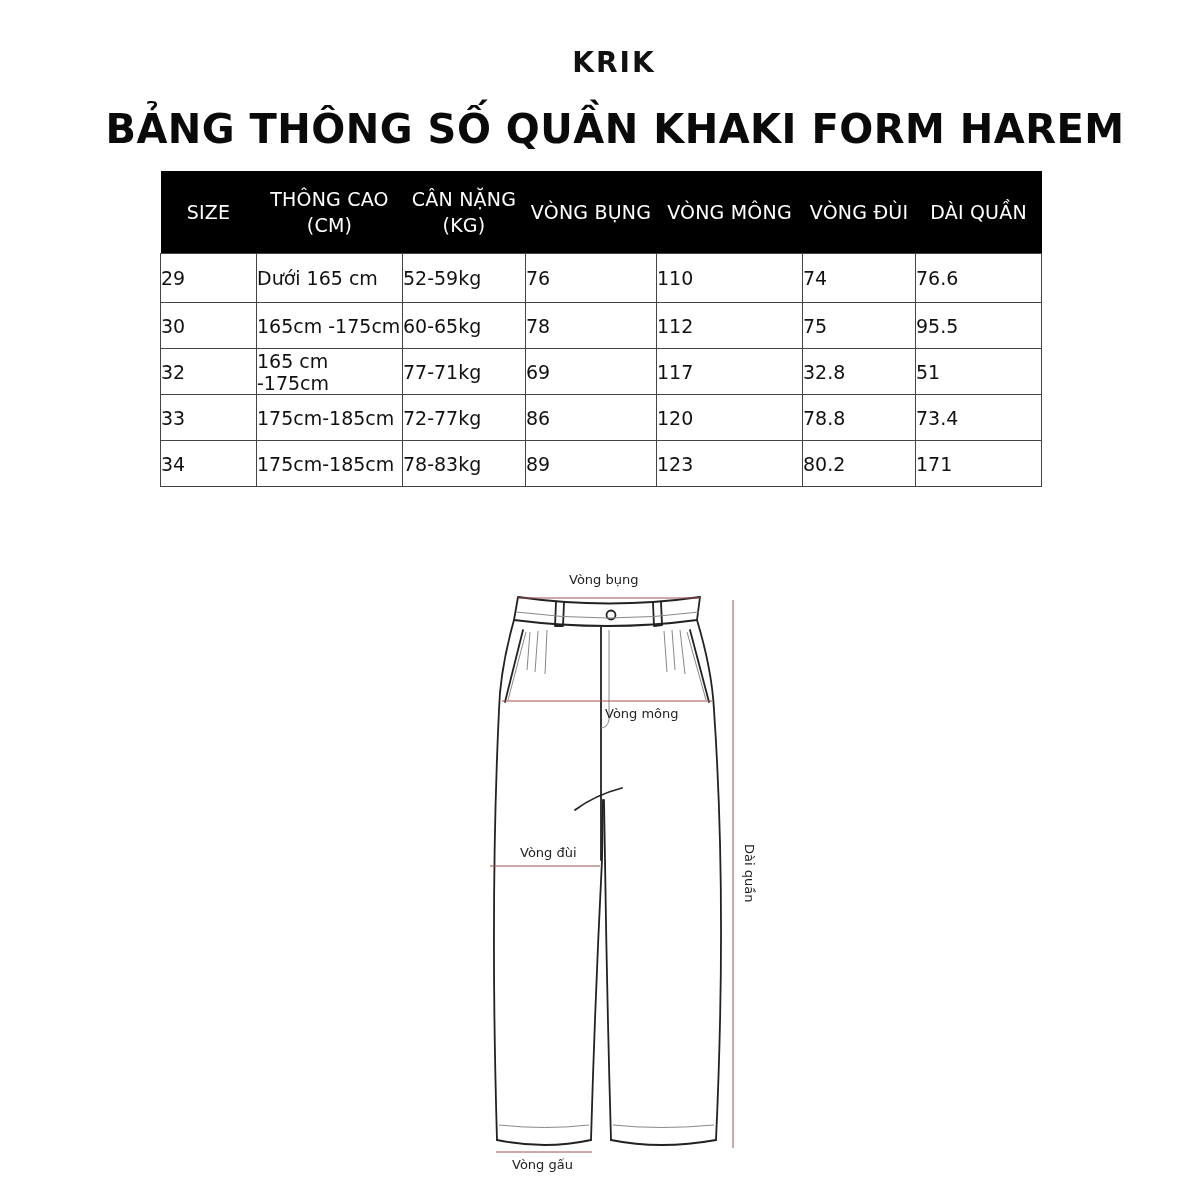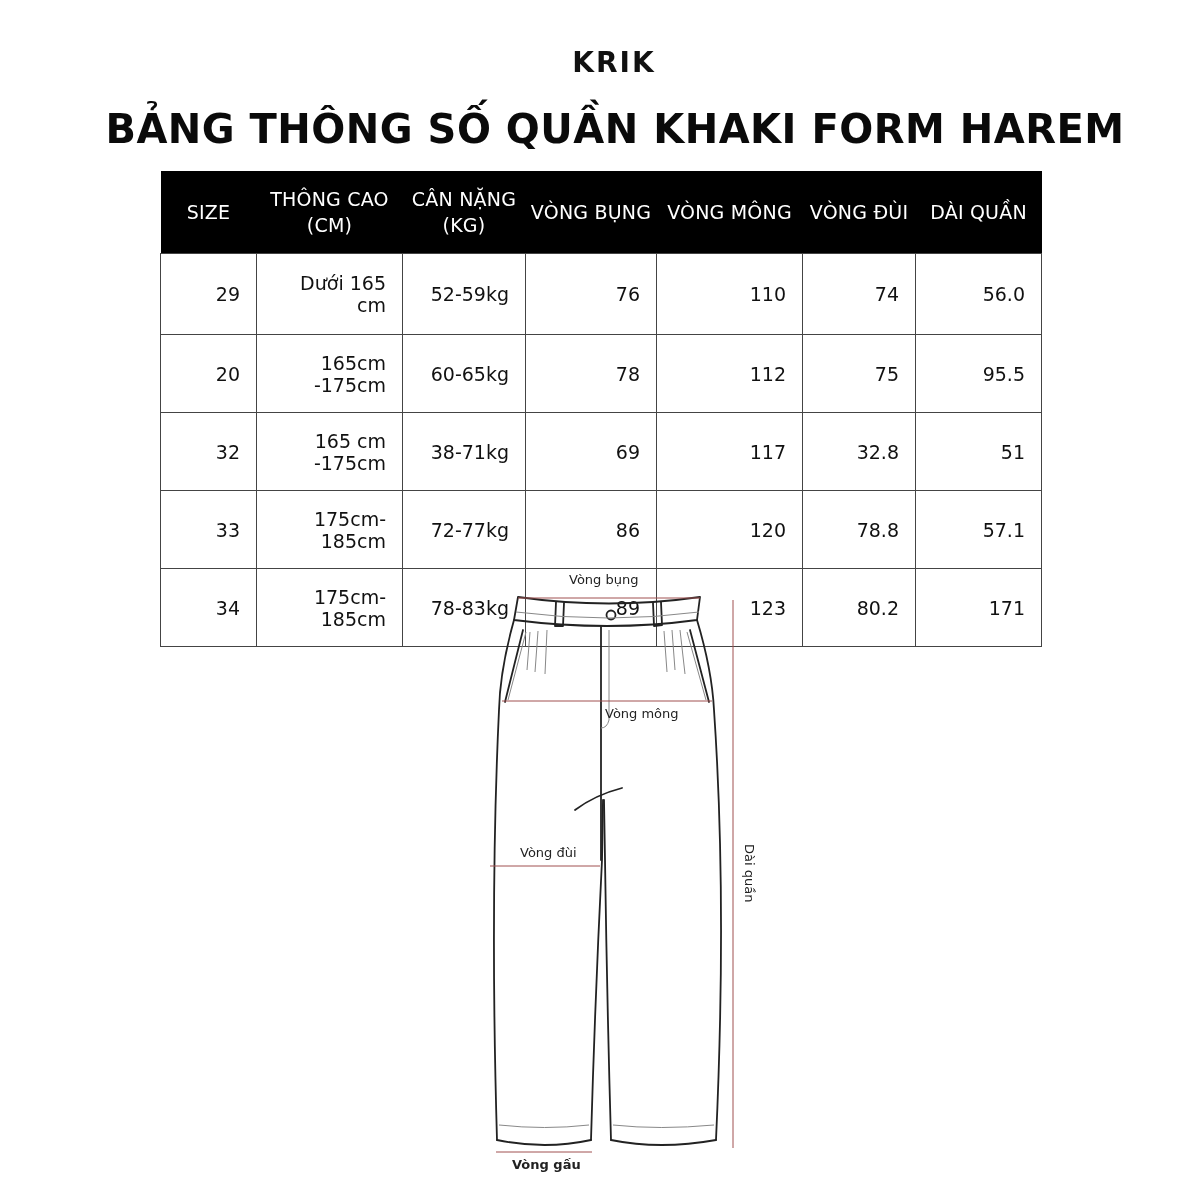--- a/index.html
+++ b/index.html
@@ -9,22 +9,22 @@
              font-family: "DejaVu Sans", sans-serif; font-weight: bold; font-size: 28px;
              letter-spacing: 2px; color: #111; }
     .title { position: absolute; top: 106px; left: 0; width: 1230px; text-align: center;
              font-family: "DejaVu Sans", sans-serif; font-weight: bold; font-size: 40px;
              letter-spacing: 0.5px; color: #0a0a0a; }
     table.size-table { position: absolute; top: 171px; left: 160px; width: 881px;
              border-collapse: collapse; table-layout: fixed; }
     table.size-table th { background: #000; color: #fff; font-weight: normal;
              font-size: 19px; line-height: 26px; height: 82px; padding: 0; text-align: center;
              font-family: "DejaVu Sans", sans-serif; letter-spacing: 0.2px; }
-    table.size-table td { border: 1px solid #444; text-align: right; font-size: 19px;
-             height: 45px; padding: 16px; font-family: "DejaVu Sans", sans-serif; color: #111; }
+    table.size-table td { border: 1px solid #444; text-align: left; font-size: 19px;
+             height: 45px; padding: 0; font-family: "DejaVu Sans", sans-serif; color: #111; }
     table.size-table tr.first-row td { height: 48px; }
     table.size-table th span { display: block; }
     .diagram { position: absolute; left: 0; top: 0; width: 1200px; height: 1200px; pointer-events: none; }
     .lbl { position: absolute; font-size: 13px; color: #222;
            font-family: "DejaVu Sans", sans-serif; }
     .lbl-vert { position: absolute; font-size: 13px; color: #222; writing-mode: vertical-rl;
            font-family: "DejaVu Sans", sans-serif; }
   </style>
 </head>
 <body>
@@ -70,48 +70,48 @@
     </tr>
   </thead>
   <tbody>
     <tr class="first-row">
       <td>29</td>
       <td>Dưới 165 cm</td>
       <td>52-59kg</td>
       <td>76</td>
       <td>110</td>
       <td>74</td>
-      <td>56.0</td>
+      <td>76.6</td>
     </tr>
     <tr>
-      <td>20</td>
+      <td>30</td>
       <td>165cm -175cm</td>
       <td>60-65kg</td>
       <td>78</td>
       <td>112</td>
       <td>75</td>
       <td>95.5</td>
     </tr>
     <tr>
       <td>32</td>
       <td>165 cm -175cm</td>
-      <td>38-71kg</td>
+      <td>77-71kg</td>
       <td>69</td>
       <td>117</td>
       <td>32.8</td>
       <td>51</td>
     </tr>
     <tr>
       <td>33</td>
       <td>175cm-185cm</td>
       <td>72-77kg</td>
       <td>86</td>
       <td>120</td>
       <td>78.8</td>
-      <td>57.1</td>
+      <td>73.4</td>
     </tr>
     <tr>
       <td>34</td>
       <td>175cm-185cm</td>
       <td>78-83kg</td>
       <td>89</td>
       <td>123</td>
       <td>80.2</td>
       <td>171</td>
     </tr>
@@ -167,13 +167,13 @@
     <line x1="490" y1="866" x2="600" y2="866"></line>
     <line x1="733" y1="600" x2="733" y2="1148"></line>
     <line x1="496" y1="1152" x2="592" y2="1152"></line>
   </g>
 </svg>
 
 <div class="lbl" style="left:569px; top:572px;">Vòng bụng</div>
 <div class="lbl" style="left:605px; top:706px;">Vòng mông</div>
 <div class="lbl" style="left:520px; top:845px;">Vòng đùi</div>
 <div class="lbl-vert" style="left:742px; top:844px;">Dài quần</div>
-<div class="lbl" style="left:512px; top:1157px;font-weight:bold;">Vòng gấu</div>
+<div class="lbl" style="left:512px; top:1157px;">Vòng gấu</div>
 
 </body></html>

